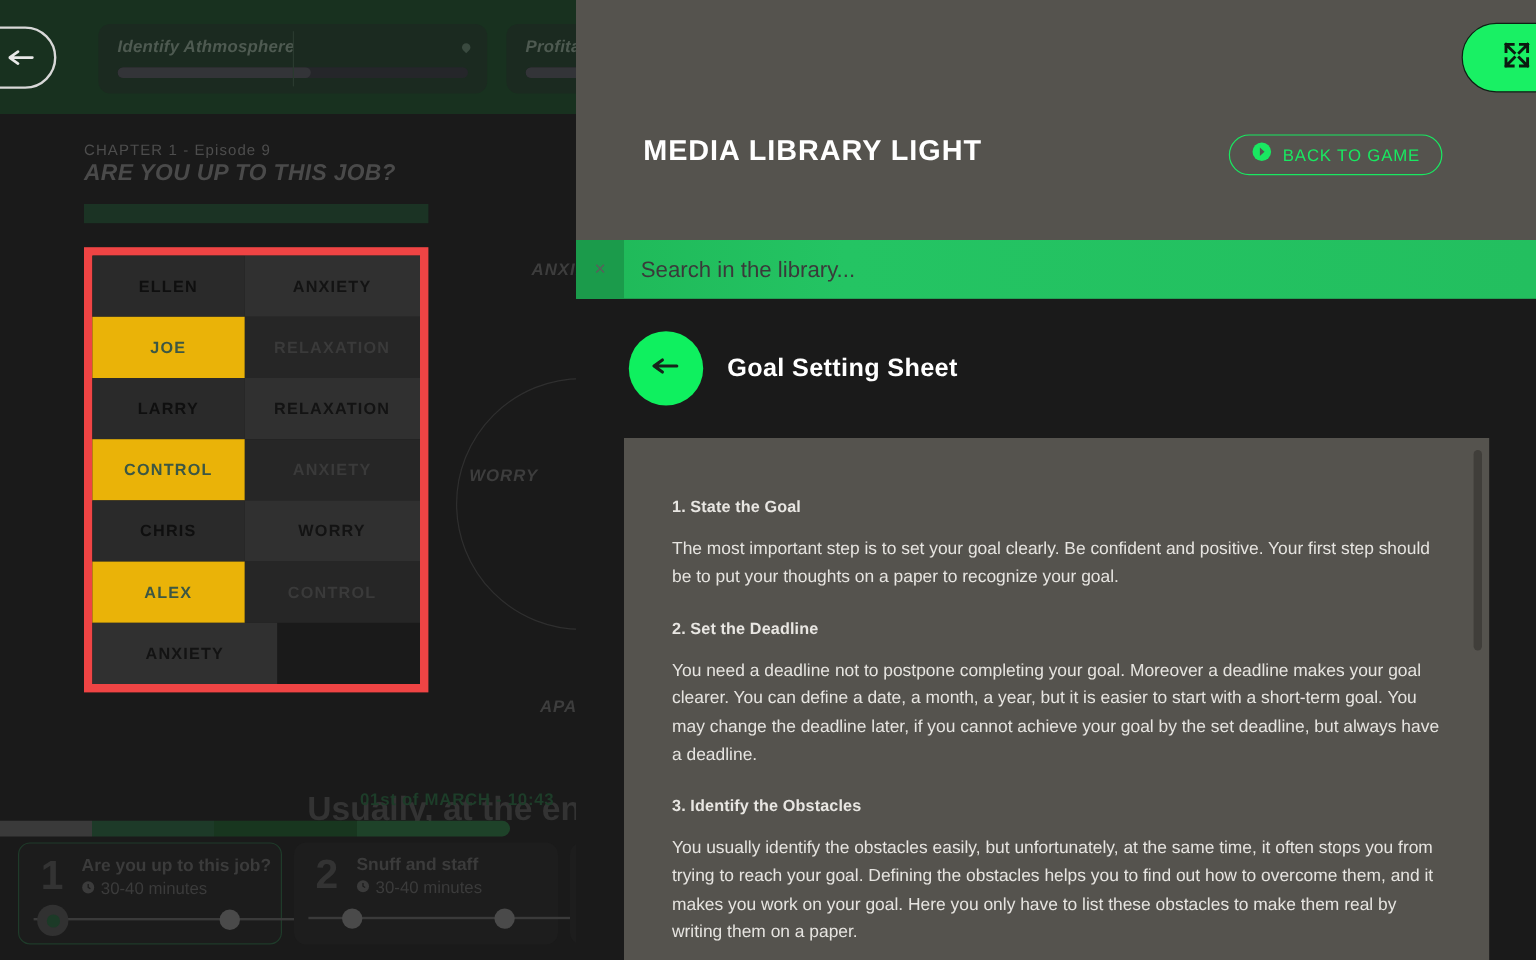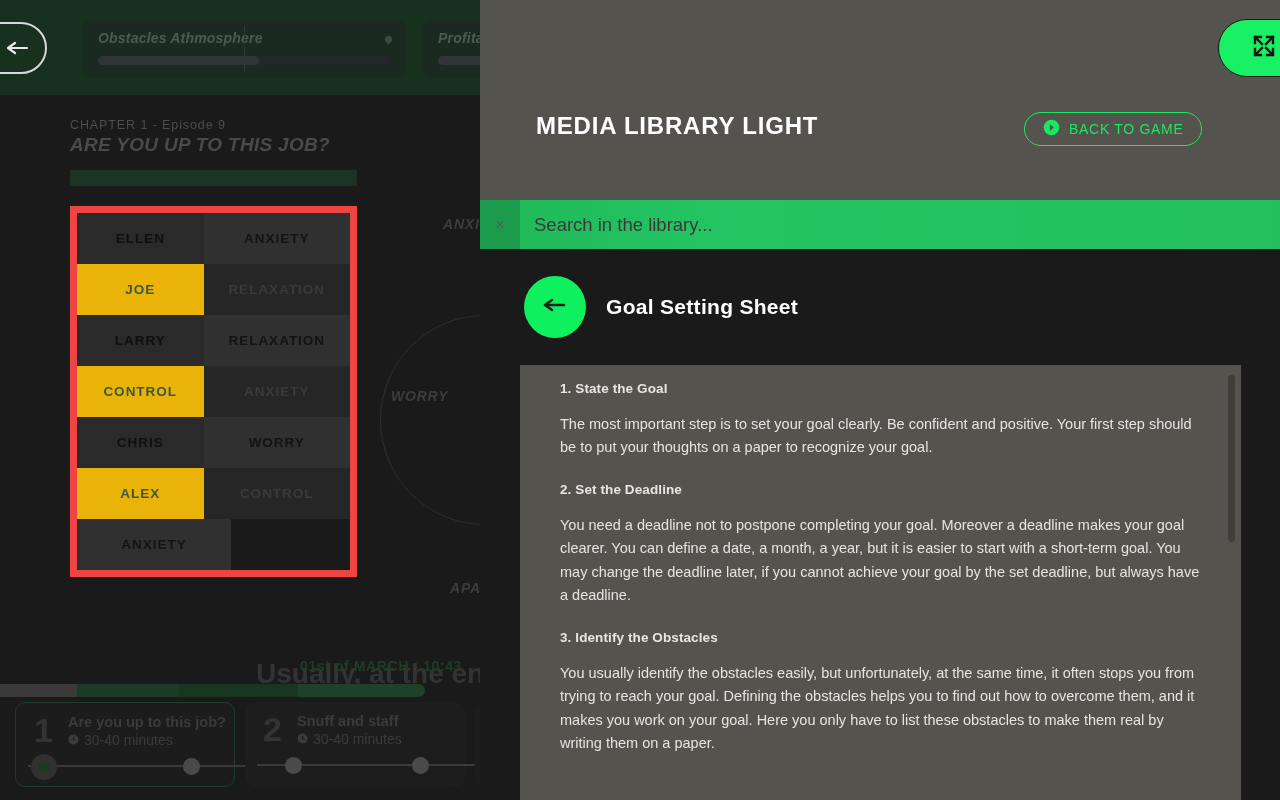--- a/index.html
+++ b/index.html
@@ -327,21 +327,21 @@
   }
 
   
   .doc-card {
     position: absolute;
     left: 40px; top: 365px;
     width: 721px; height: 435px;
     background: #55534e;
     overflow: hidden;
   }
-  .doc-inner { padding: 16px 40px 0 40px; }
+  .doc-inner { padding: 50px 40px 0 40px; }
 
   .doc-h {
     font-size: 13.5px;
     font-weight: bold;
     color: #e8e6e2;
     margin-bottom: 17px;
     letter-spacing: .1px;
   }
   .doc-p {
     font-size: 14.5px;
@@ -374,21 +374,21 @@
 
       <div class="game-back-btn">
         <span>
           <svg width="24" height="14" viewBox="0 0 24 14">
             <path d="M1 7 H20 M1 7 L8 2 M1 7 L8 12" stroke="#e8e8e8" stroke-width="2.2" fill="none" stroke-linecap="round"></path>
           </svg>
         </span>
       </div>
 
       <div class="meter-card m1">
-        <div class="meter-label">Obstacles Athmosphere</div>
+        <div class="meter-label">Identify Athmosphere</div>
         <div class="meter-track">
           <div class="meter-fill" style="width:55%"></div>
         </div>
         <div class="meter-divider"></div>
         <div class="meter-pin"></div>
       </div>
 
       <div class="meter-card m2">
         <div class="meter-label">Profitability</div>
         <div class="meter-track">

